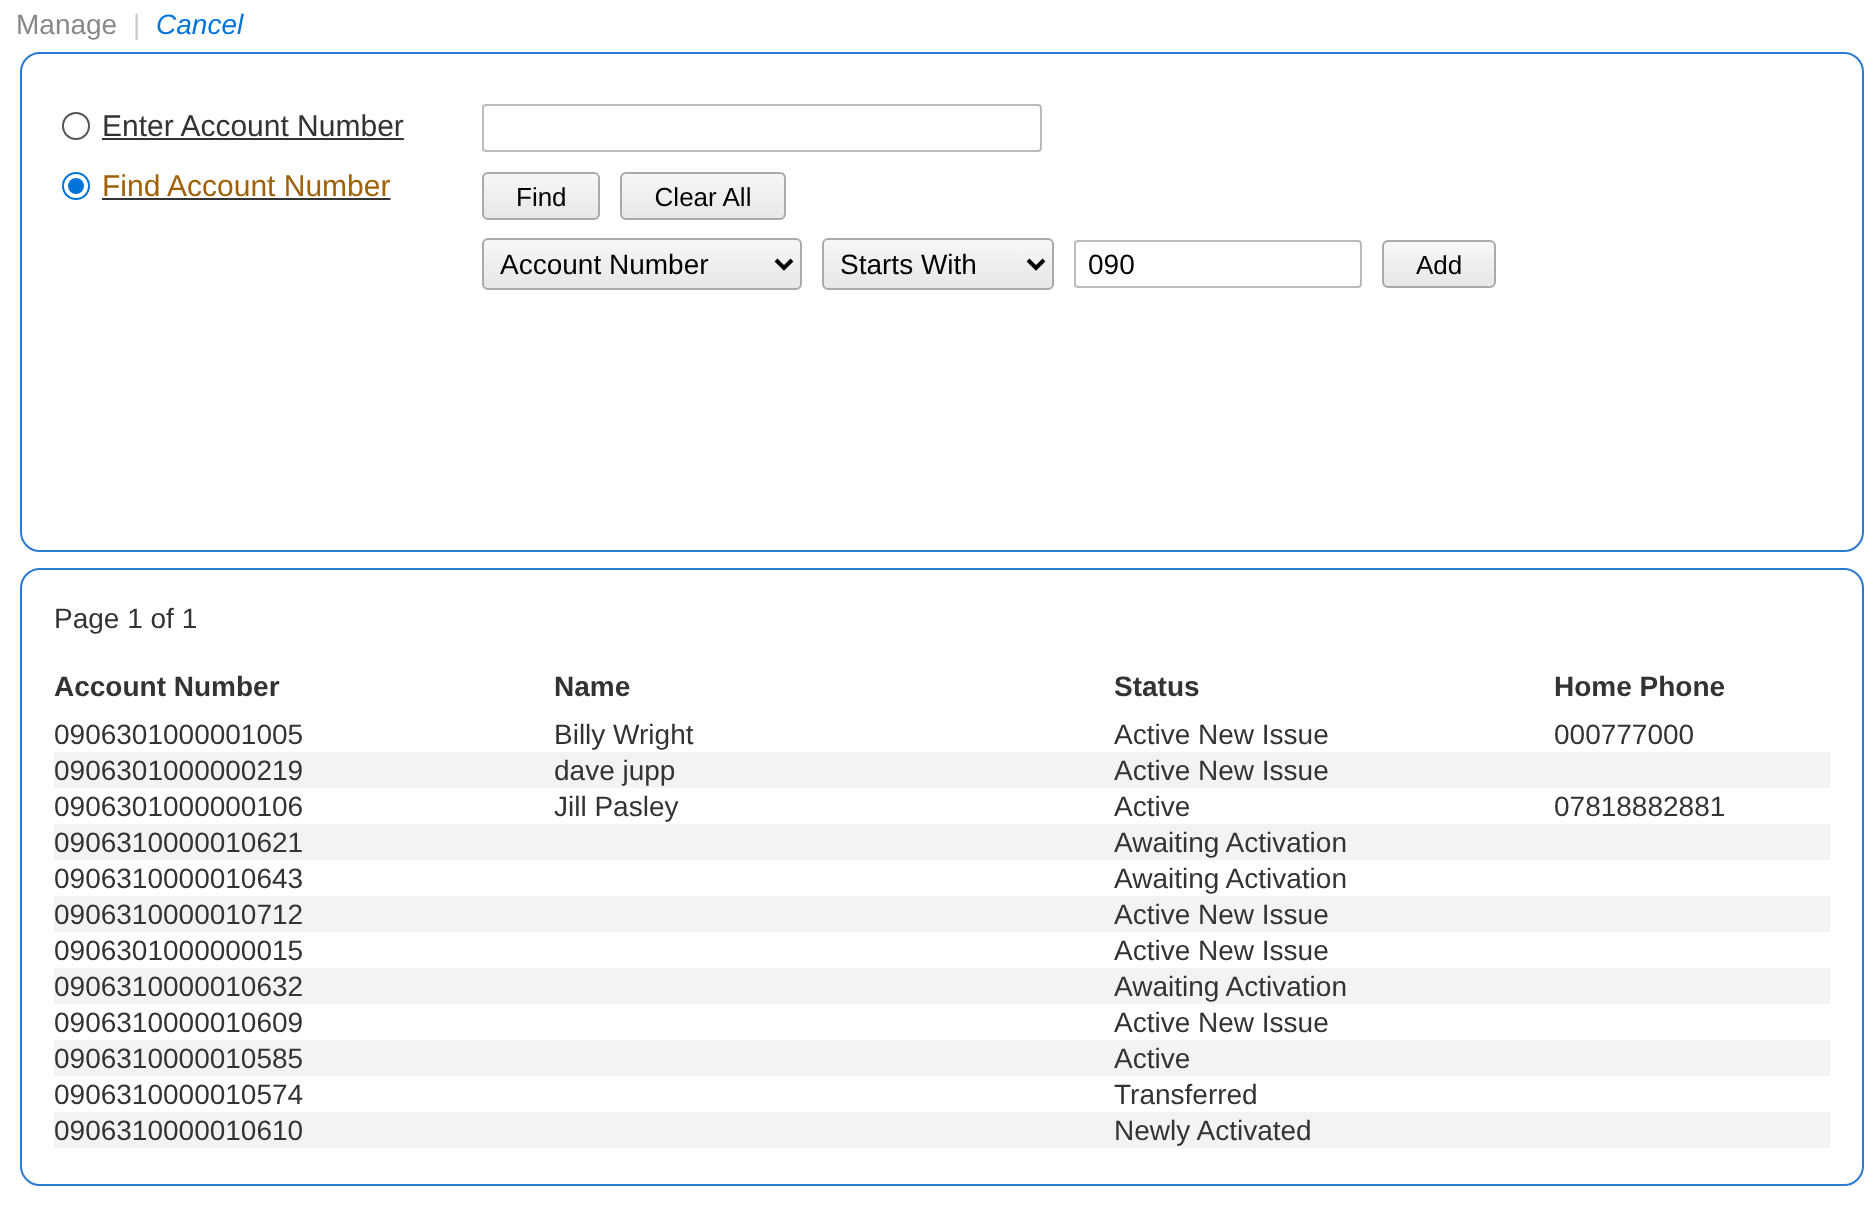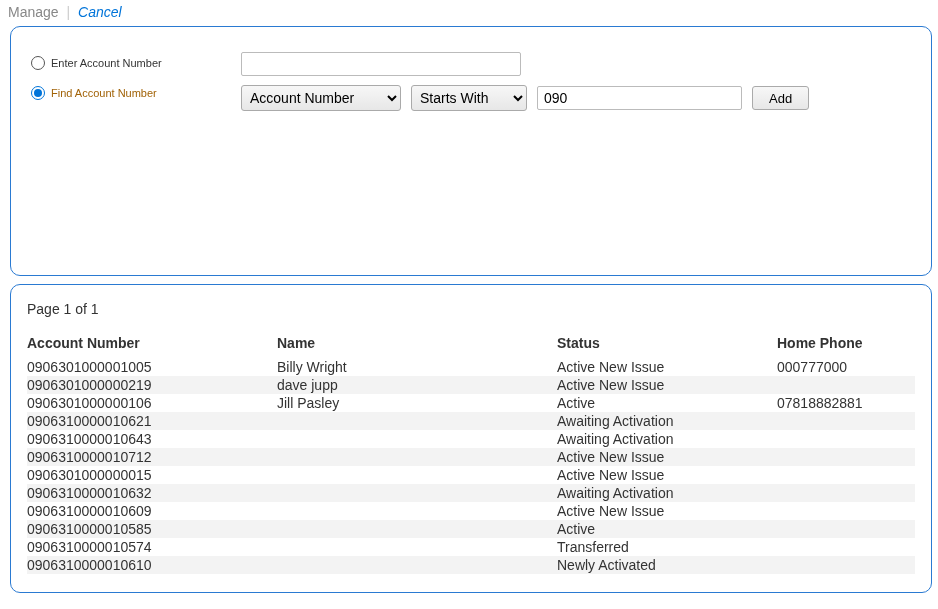--- a/index.html
+++ b/index.html
@@ -42,21 +42,22 @@
   }
   .radio-col {
     width: 210px;
     flex-shrink: 0;
   }
   .radio-row {
     display: flex;
     align-items: center;
     height: 28px;
     cursor: pointer;
-    font-size: 11px;
+    font-size: 15px;
+    text-decoration: underline;
   }
   .radio-row + .radio-row { margin-top: 2px; }
   .radio-outer {
     width: 14px;
     height: 14px;
     border: 1px solid #555;
     border-radius: 50%;
     margin-right: 6px;
     display: inline-flex;
     align-items: center;
@@ -84,21 +85,21 @@
   }
   .ctrl-row + .ctrl-row { margin-top: 4px; }
   input[type=text].text-input {
     height: 24px;
     border: 1px solid #bbb;
     border-radius: 2px;
     padding: 0 6px;
     font-size: 14px;
   }
   .text-input.acct { width: 280px; }
-  .text-input.val { width: 205px; }
+  .text-input.val { width: 144px; }
   .btn {
     height: 24px;
     border: 1px solid #aaa;
     border-radius: 3px;
     background: linear-gradient(#f7f7f7,#e7e7e7);
     padding: 0 16px;
     font-size: 13px;
     cursor: pointer;
   }
   select.sel {
@@ -159,20 +160,24 @@
     <div class="radio-row">
       <span class="radio-outer sel">
           <span class="radio-inner"></span>
         </span>
       <span class="radio-label sel">Find Account Number</span>
     </div>
   </div>
   <div class="controls-col">
     <div class="ctrl-row">
       <input type="text" class="text-input acct" style="">
+    </div>
+    <div class="ctrl-row">
+      <button class="btn">Find</button>
+      <button class="btn">Clear All</button>
     </div>
     <div class="ctrl-row">
       <select class="sel field">
         <option>Account Number</option>
       </select>
       <select class="sel op">
         <option>Starts With</option>
       </select>
       <input type="text" class="text-input val" value="090" style="">
       <button class="btn">Add</button>

